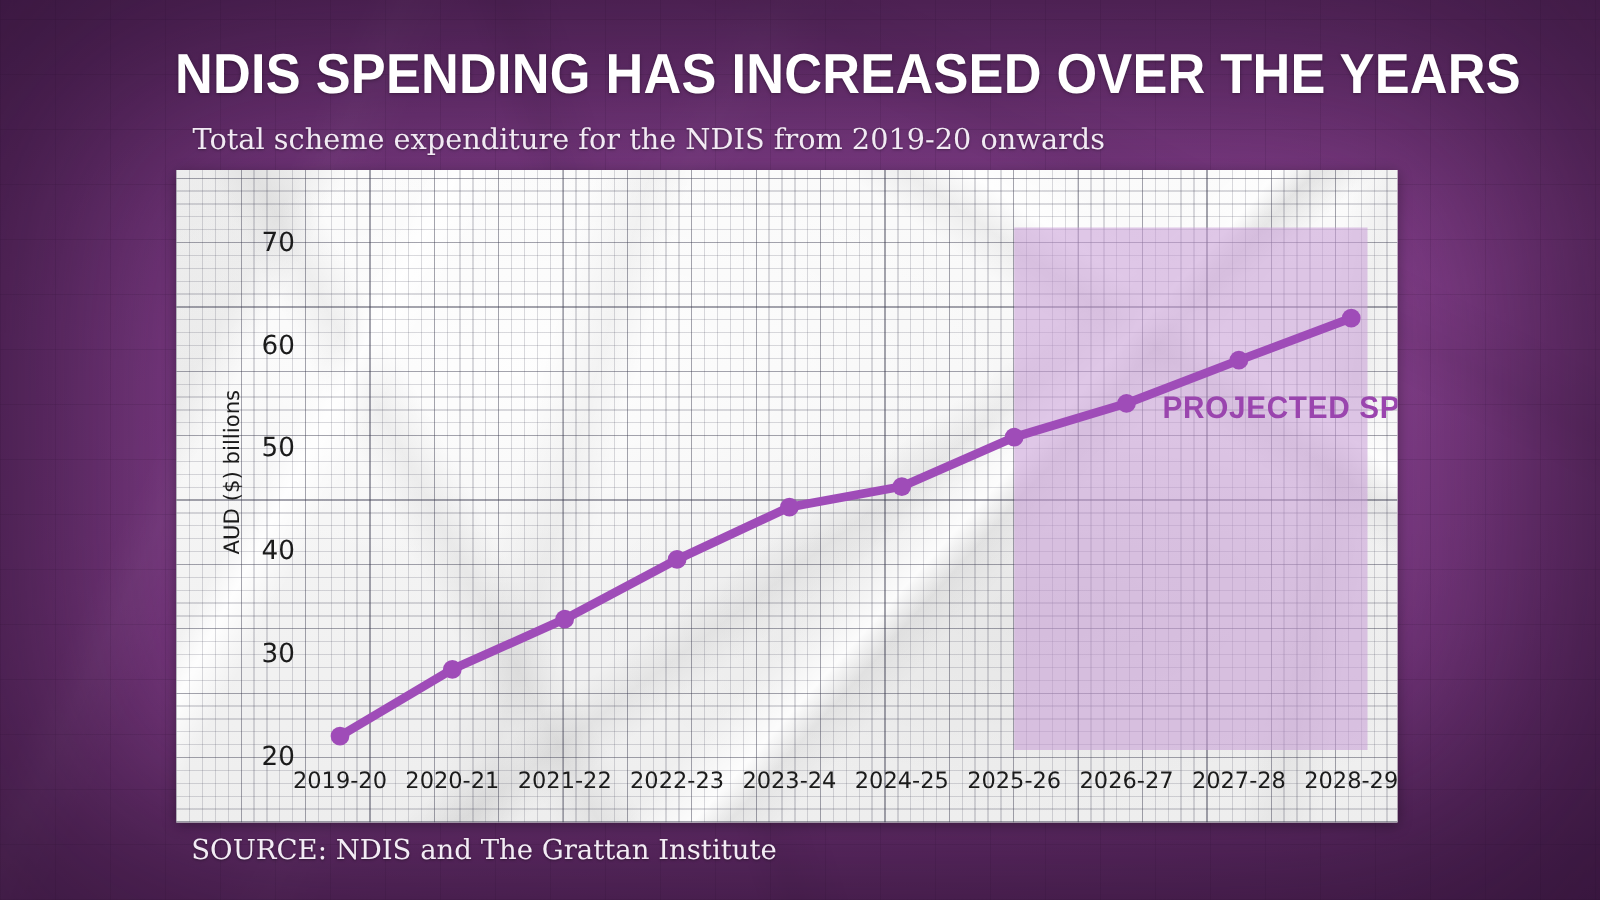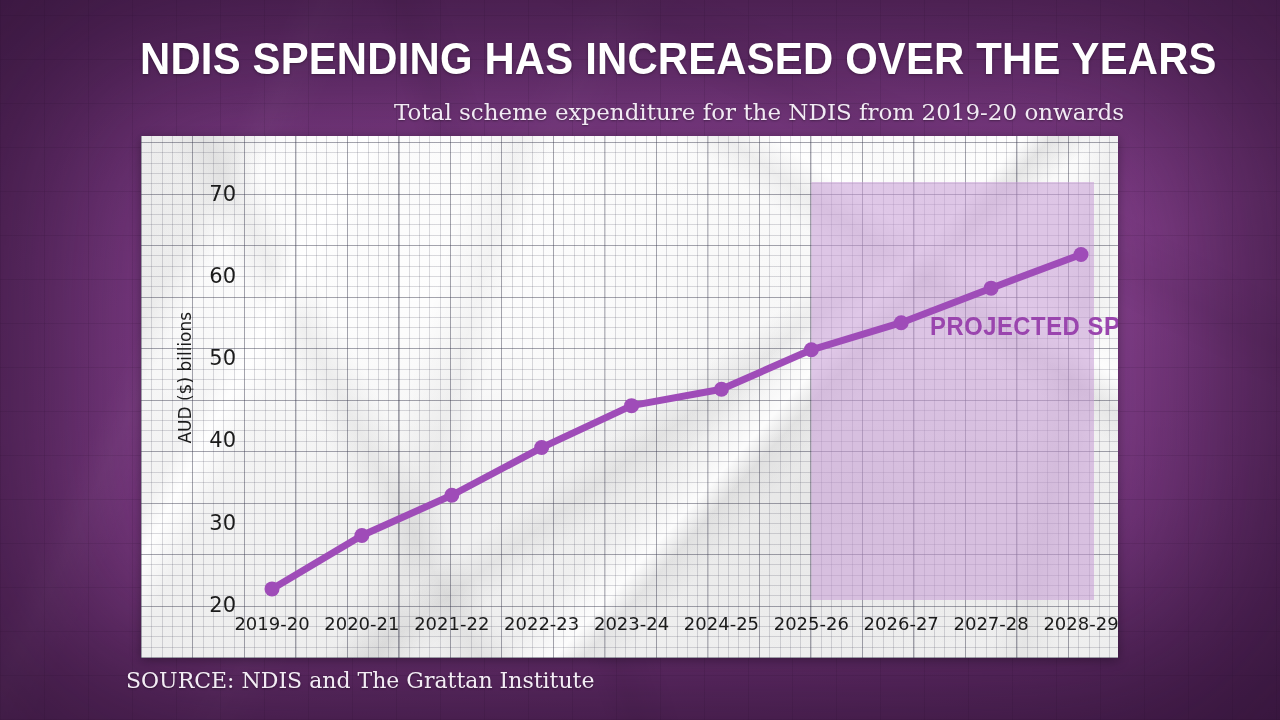--- a/index.html
+++ b/index.html
@@ -31,24 +31,24 @@
   #backdrop-vignette{position:absolute;inset:0;
     box-shadow:inset 0 0 190px 70px rgba(30,10,35,.62);
   }
 
   
   #headline{position:absolute;left:140px;top:34px;width:1000px;
     color:#fff;font-weight:700;font-size:45px;line-height:50px;
     letter-spacing:.2px;transform:scaleX(.93);transform-origin:left center;
     font-family:"Liberation Sans Narrow","Liberation Sans",sans-serif;
     text-transform:uppercase;text-shadow:0 1px 3px rgba(0,0,0,.35);white-space:nowrap;}
-  #subhead{position:absolute;left:124px;top:98px;width:1000px;
+  #subhead{position:absolute;left:154px;top:98px;width:1000px;
     color:#f2eaf4;font-size:23px;line-height:28px;font-weight:400;
     font-family:"DejaVu Serif","Liberation Serif",serif;white-space:nowrap;
-    text-shadow:0 1px 2px rgba(0,0,0,.35);text-align:right;}
+    text-shadow:0 1px 2px rgba(0,0,0,.35);}
 
   
   #panel{position:absolute;left:141px;top:136px;width:977px;height:522px;
     background:#f4f4f4;overflow:hidden;box-shadow:0 2px 10px rgba(0,0,0,.35);}
   .paper-tex{position:absolute;inset:0;
     background:
       linear-gradient(118deg, rgba(0,0,0,.055) 8%, transparent 11%, transparent 16%, rgba(255,255,255,.9) 18%, transparent 21%),
       linear-gradient(62deg, transparent 24%, rgba(0,0,0,.05) 27%, transparent 30%),
       linear-gradient(-48deg, transparent 34%, rgba(0,0,0,.045) 37%, rgba(255,255,255,.85) 39%, transparent 43%),
       linear-gradient(143deg, transparent 52%, rgba(0,0,0,.05) 55%, transparent 58%),
@@ -74,21 +74,21 @@
   #plot-svg{position:absolute;left:0;top:0;}
   .ytick{font-size:21px;fill:#1b1b1b;font-family:"DejaVu Sans","Liberation Sans",sans-serif;text-anchor:end;}
   .xtick{font-size:18px;fill:#1b1b1b;font-family:"DejaVu Sans","Liberation Sans",sans-serif;text-anchor:middle;}
   .ytitle{font-size:17px;fill:#1b1b1b;font-family:"DejaVu Sans","Liberation Sans",sans-serif;text-anchor:middle;}
 
   #proj-label{position:absolute;left:789px;top:176px;
     color:#9a45ae;font-size:25px;font-weight:700;letter-spacing:.6px;
     font-family:"Liberation Sans Narrow","Liberation Sans",sans-serif;
     transform:scaleX(.95);transform-origin:left center;white-space:nowrap;}
 
-  #source{position:absolute;left:126px;top:668px;
+  #source{position:absolute;left:153px;top:668px;
     color:#f3ecf5;font-size:22px;font-family:"DejaVu Serif","Liberation Serif",serif;
     white-space:nowrap;text-shadow:0 1px 2px rgba(0,0,0,.4);}
 </style>
 </head>
 <body>
 
 <div id="backdrop">
   <div id="backdrop-grid"></div>
   <div id="backdrop-crease"></div>
   <div id="backdrop-vignette"></div>

